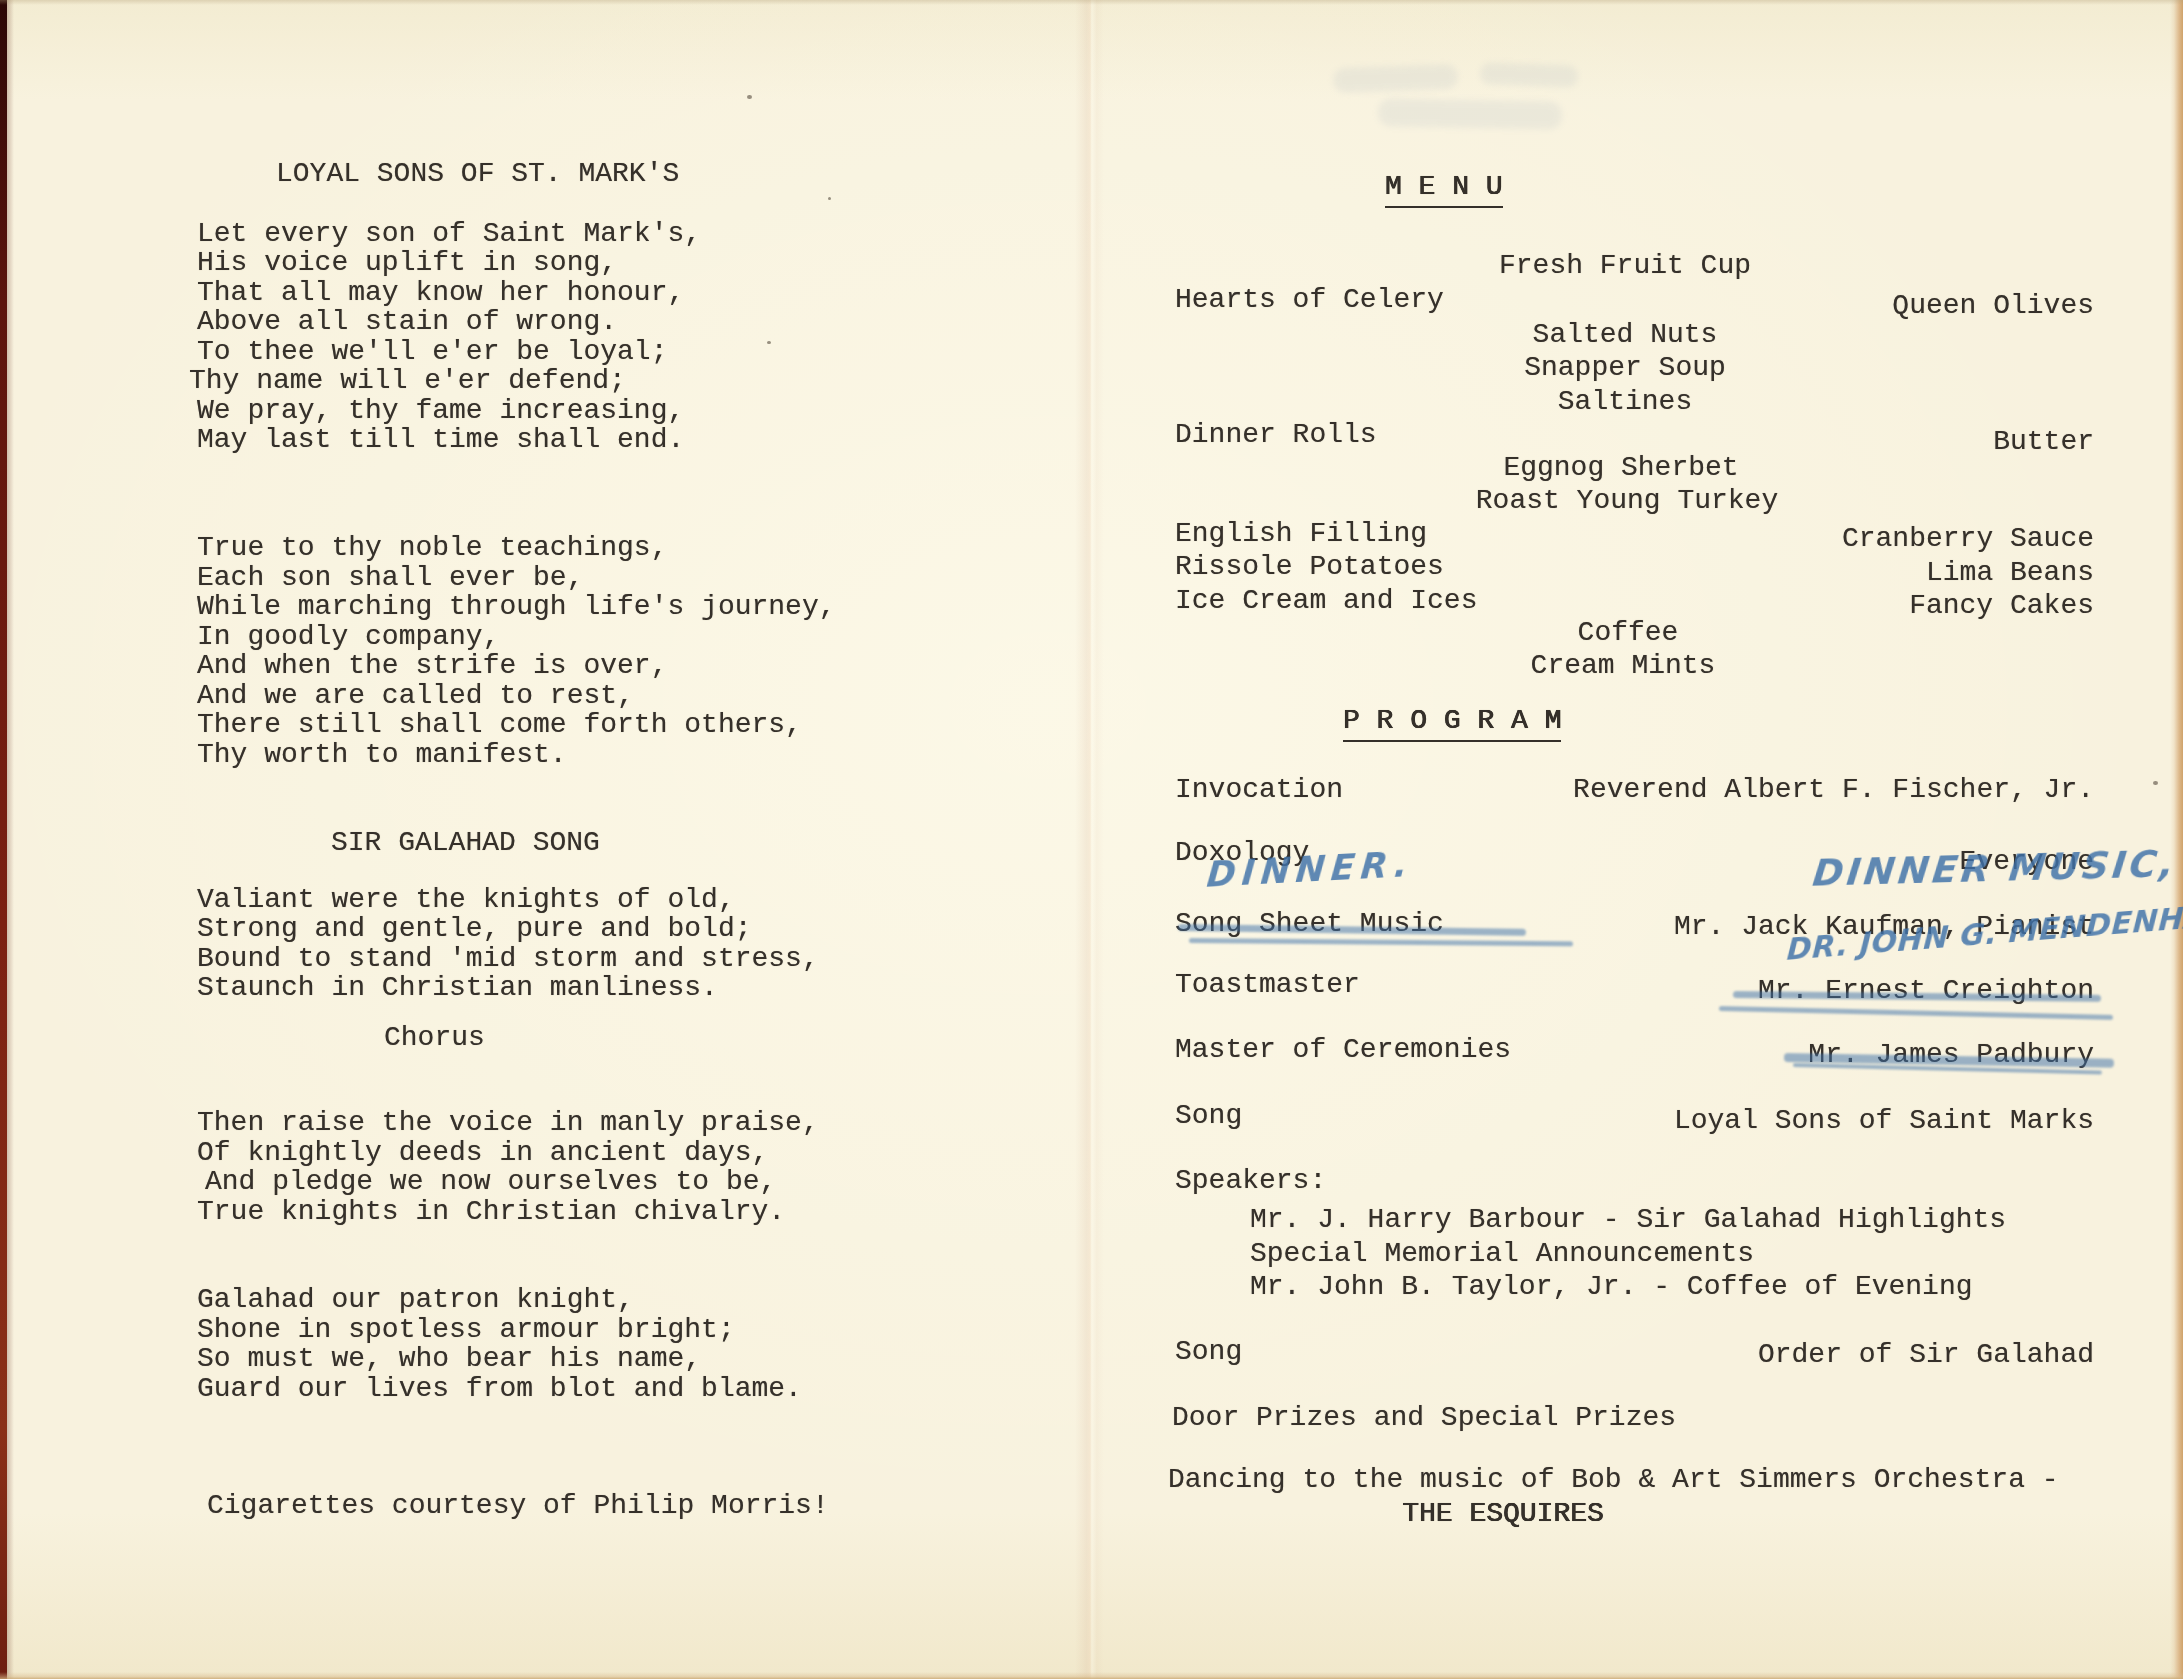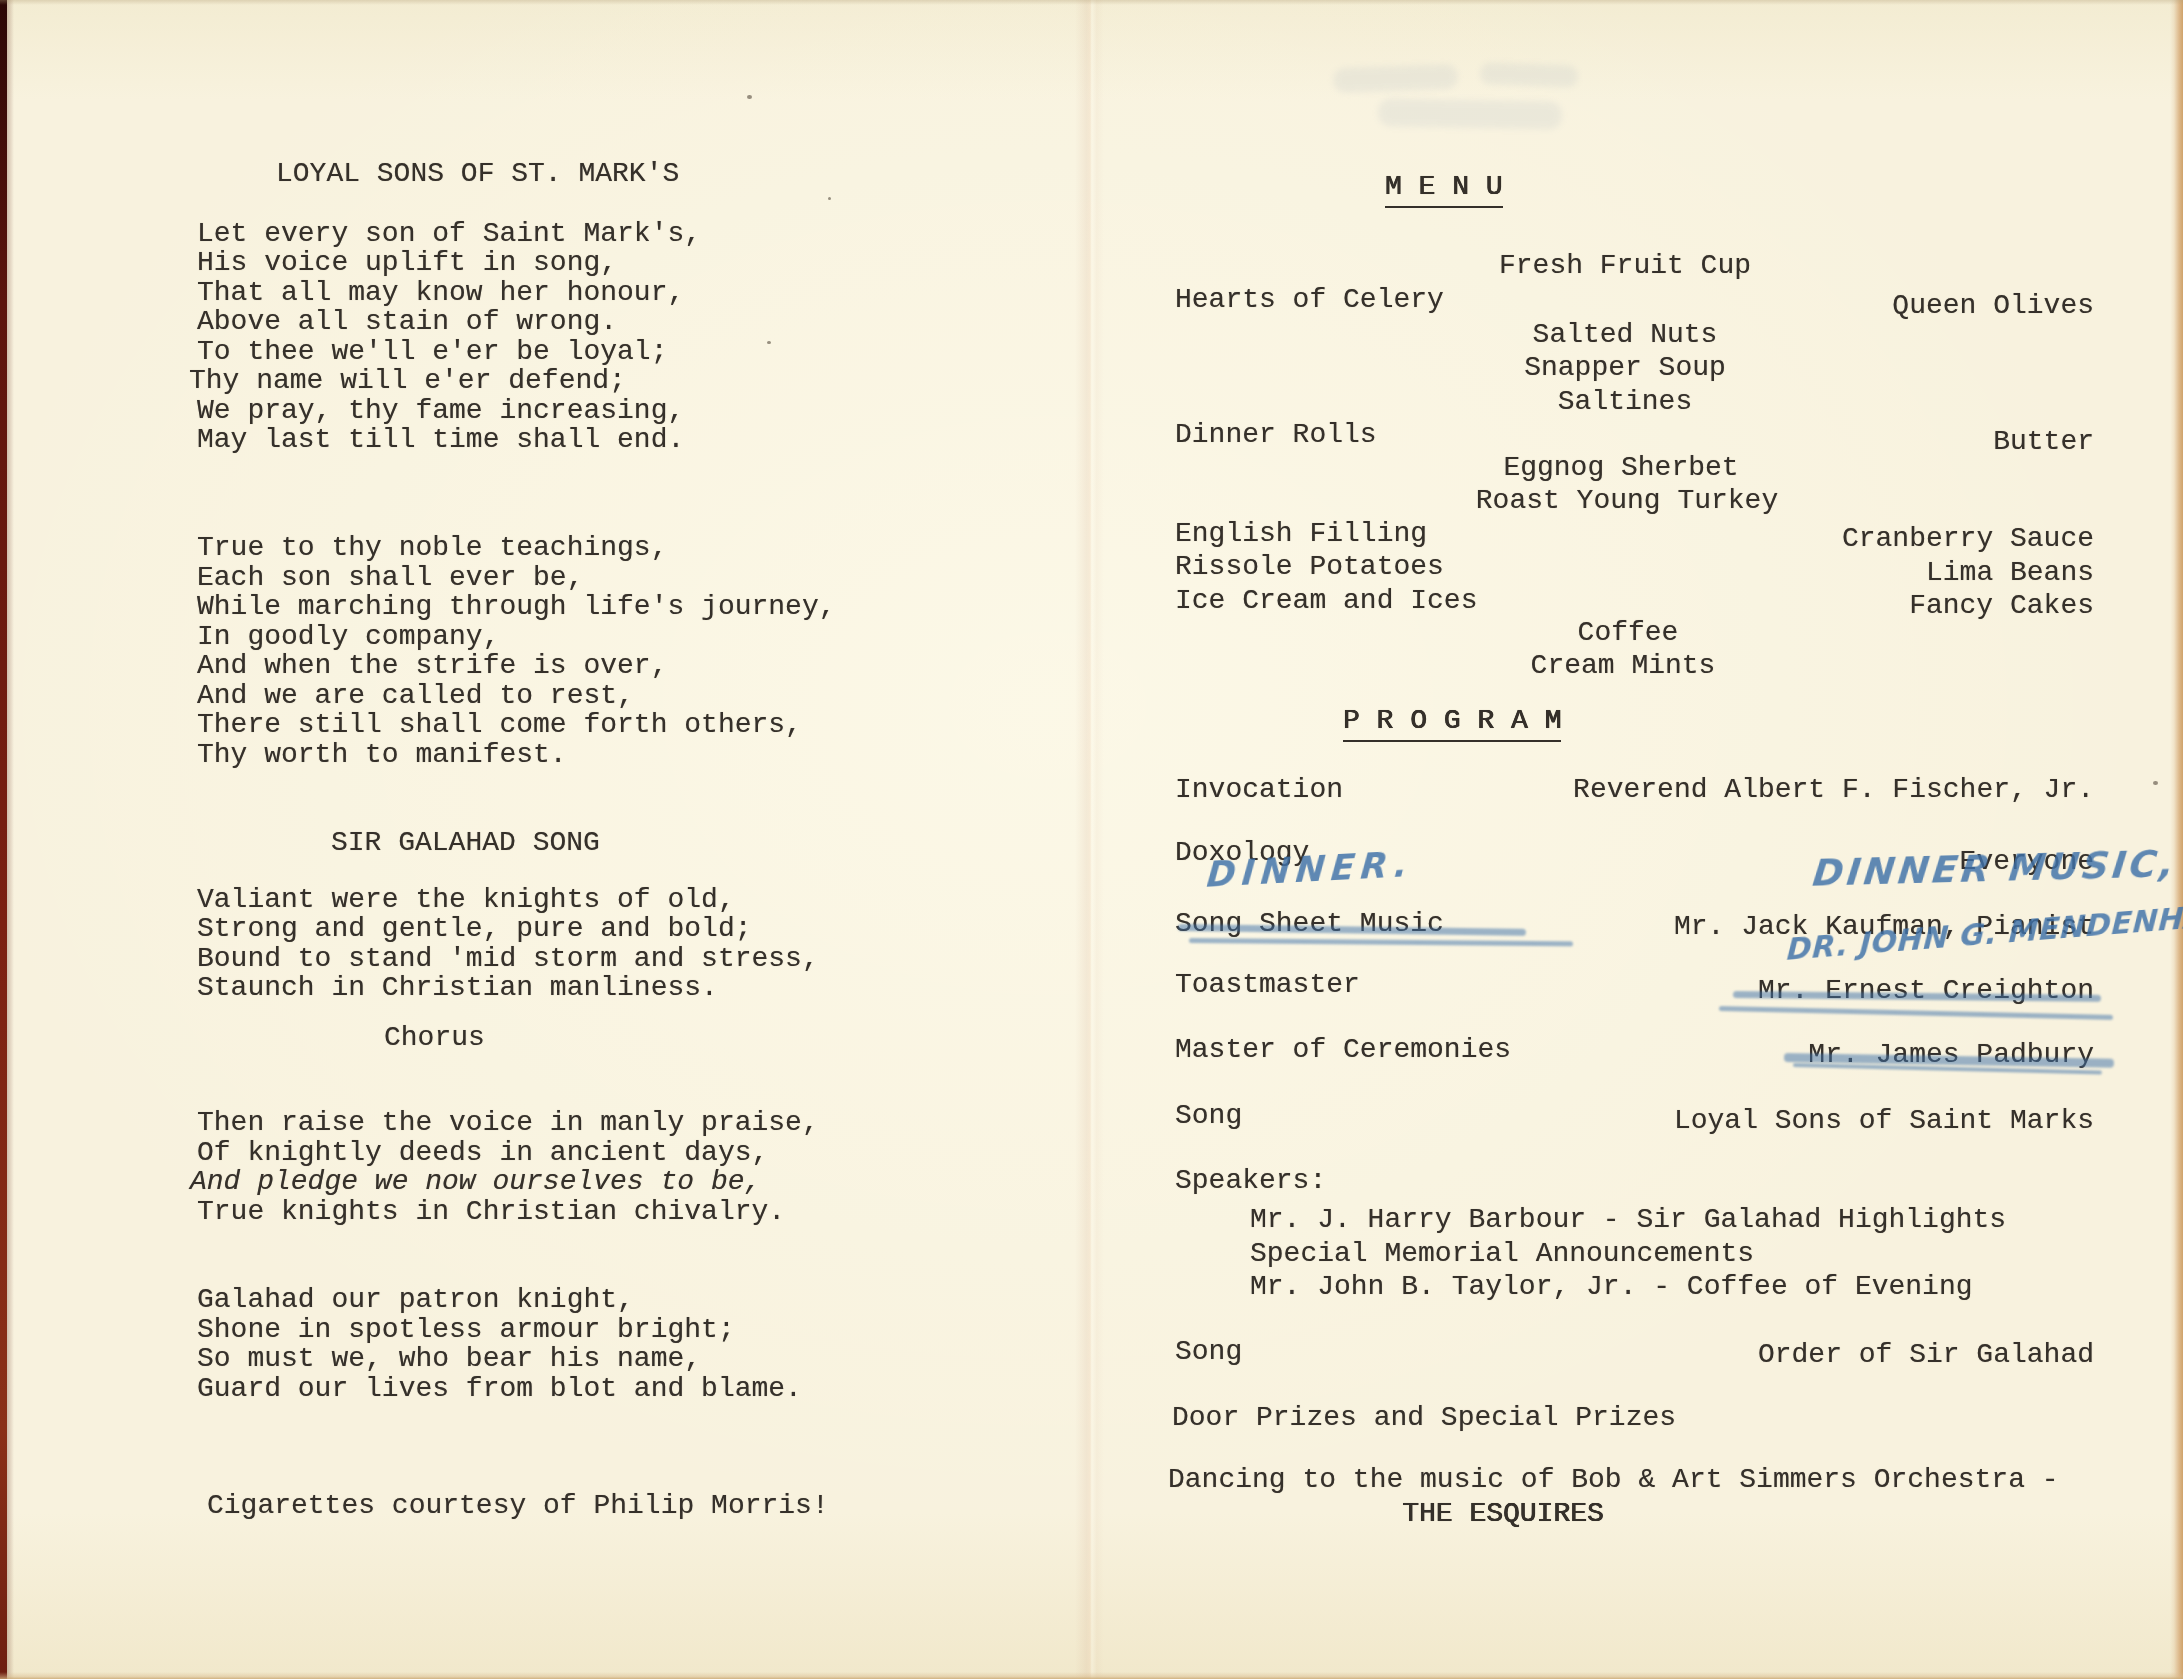--- a/index.html
+++ b/index.html
@@ -120,21 +120,21 @@
 
     <div class="t" style="left:197px;top:885px;">Valiant were the knights of old,</div>
     <div class="t" style="left:197px;top:914px;">Strong and gentle, pure and bold;</div>
     <div class="t" style="left:197px;top:944px;">Bound to stand 'mid storm and stress,</div>
     <div class="t" style="left:197px;top:973px;">Staunch in Christian manliness.</div>
 
     <div class="t" style="left:384px;top:1023px;">Chorus</div>
 
     <div class="t" style="left:197px;top:1108px;text-align:right;">Then raise the voice in manly praise,</div>
     <div class="t" style="left:197px;top:1138px;">Of knightly deeds in ancient days,</div>
-    <div class="t" style="left:190px;top:1167px;font-style:italic;">And pledge we now ourselves to be,</div>
+    <div class="t" style="left:205px;top:1167px;">And pledge we now ourselves to be,</div>
     <div class="t" style="left:197px;top:1197px;">True knights in Christian chivalry.</div>
 
     <div class="t" style="left:197px;top:1285px;">Galahad our patron knight,</div>
     <div class="t" style="left:197px;top:1315px;">Shone in spotless armour bright;</div>
     <div class="t" style="left:197px;top:1344px;">So must we, who bear his name,</div>
     <div class="t" style="left:197px;top:1374px;">Guard our lives from blot and blame.</div>
 
     <div class="t" style="left:207px;top:1491px;">Cigarettes courtesy of Philip Morris!</div>
   </div>
 

